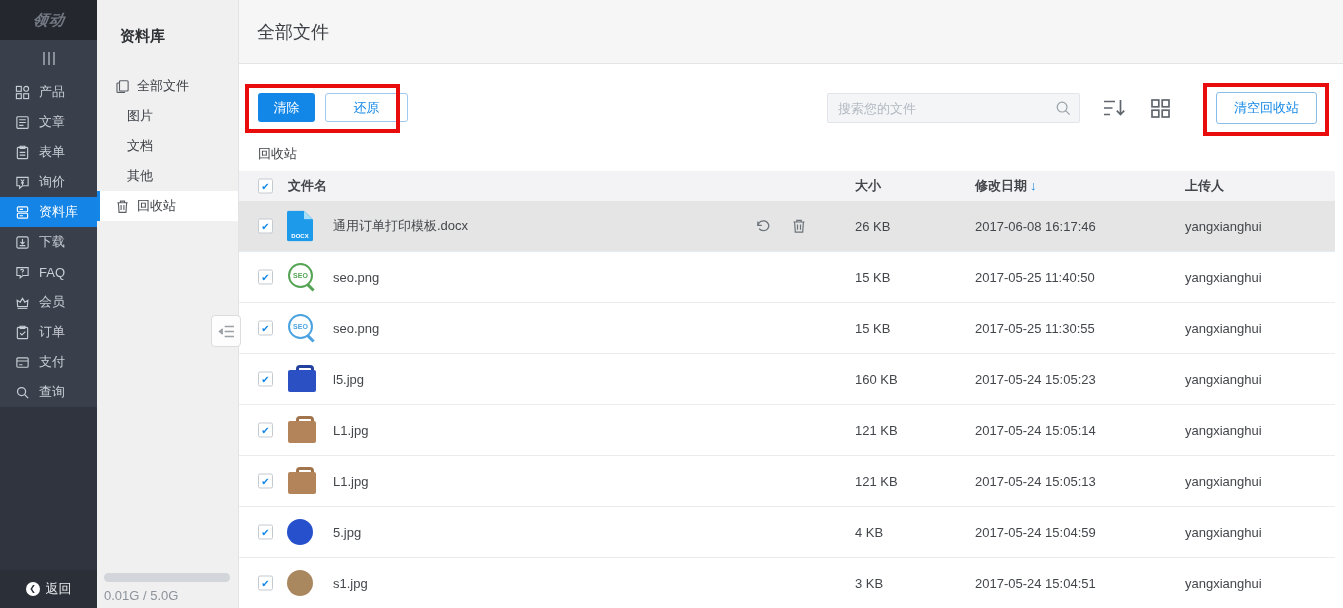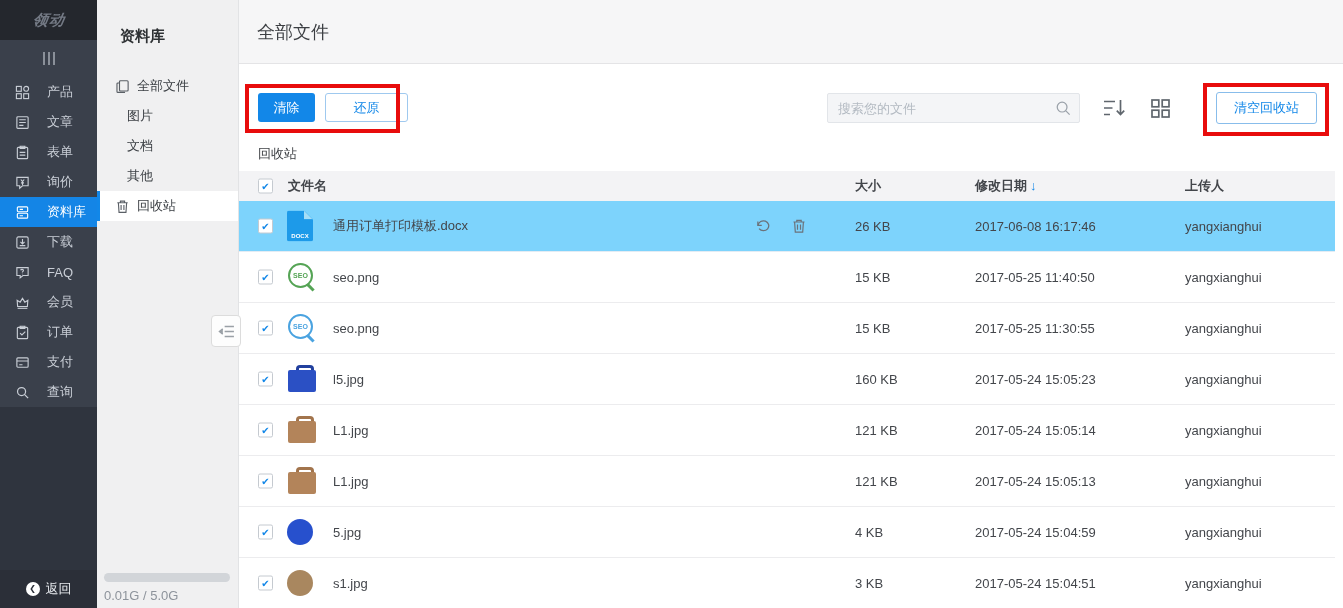--- a/index.html
+++ b/index.html
@@ -11,21 +11,21 @@
   .sidebar-lower { position:absolute; left:0; top:407px; width:97px; bottom:0; background:#2f343e; }
   .logo-block { position:absolute; left:0; top:0; width:97px; height:40px; background:#24272d;
     display:flex; align-items:center; justify-content:center; z-index:2; }
   .logo-text { font-style:italic; font-weight:bold; font-size:15px; letter-spacing:1px;
     color:#747a85; transform:skewX(-10deg); }
   .collapse-toggle { position:absolute; left:0; top:40px; width:97px; height:37px;
     display:flex; align-items:center; justify-content:center; gap:3px; z-index:2; cursor:pointer; }
   .collapse-toggle i { display:block; width:2px; height:13px; background:#8a9099; }
   .nav { position:absolute; left:0; top:77px; width:97px; z-index:2; }
   .nav-item { height:30px; display:flex; align-items:center; padding-left:15px;
-    color:#c9ced6; font-size:13px; cursor:pointer;gap:8px; }
+    color:#c9ced6; font-size:13px; cursor:pointer; }
   .nav-item.active { background:#1485e6; color:#fff; }
   .nav-ic { width:15px; height:15px; margin-right:9px; display:inline-flex; flex:none; }
   .nav-ic svg { width:15px; height:15px; }
   .back-bar { position:absolute; left:0; bottom:0; width:97px; height:38px; background:#2b2f38;
     display:flex; align-items:center; justify-content:center; gap:6px; color:#e7eaee;
     font-size:13px; cursor:pointer; z-index:3; }
   .back-ic { width:14px; height:14px; border-radius:50%; background:#fff; color:#2b2f38;
     font-size:8px; line-height:14px; text-align:center; font-weight:bold; }
 
   
@@ -85,21 +85,21 @@
   .table { position:absolute; left:0; top:171px; right:8px; }
   .thead { height:30px; background:#f3f3f5; position:relative; font-size:13px;
     font-weight:bold; color:#43464b; }
   .pos { position:absolute; top:50%; transform:translateY(-50%); white-space:nowrap; }
   .p-check { left:19px; } .p-name { left:49px; } .p-size { left:616px; }
   .p-date { left:736px; } .p-upl { left:946px; }
   .sort-arrow { color:#1287e8; font-weight:bold; margin-left:3px; }
 
   .trow { height:51px; position:relative; border-bottom:1px solid #ececee; background:#fff;
     font-size:13px; color:#43464b; }
-  .trow.selected { background:#7dd3fc; border-bottom-color:#e3ecf4; }
+  .trow.selected { background:#e5e5e5; border-bottom-color:#e3ecf4; }
   .r-check { left:19px; } .r-name { left:94px; cursor:pointer; } .r-size { left:616px; }
   .r-date { left:736px; } .r-upl { left:946px; }
   .cb { width:15px; height:15px; border:1px solid #c5cad0; border-radius:2px; background:#fff;
     display:inline-flex; align-items:center; justify-content:center; cursor:pointer; }
   .cb::after { content:"\2714"; font-size:10px; color:#1287e8; line-height:1; }
 
   .acts { position:absolute; left:516px; top:0; height:100%; display:flex; align-items:center; gap:20px; }
   .trow:not(.selected) .acts { display:none; }
   .act { color:#6b727a; cursor:pointer; display:inline-flex; }
   .act svg { width:16px; height:16px; }

